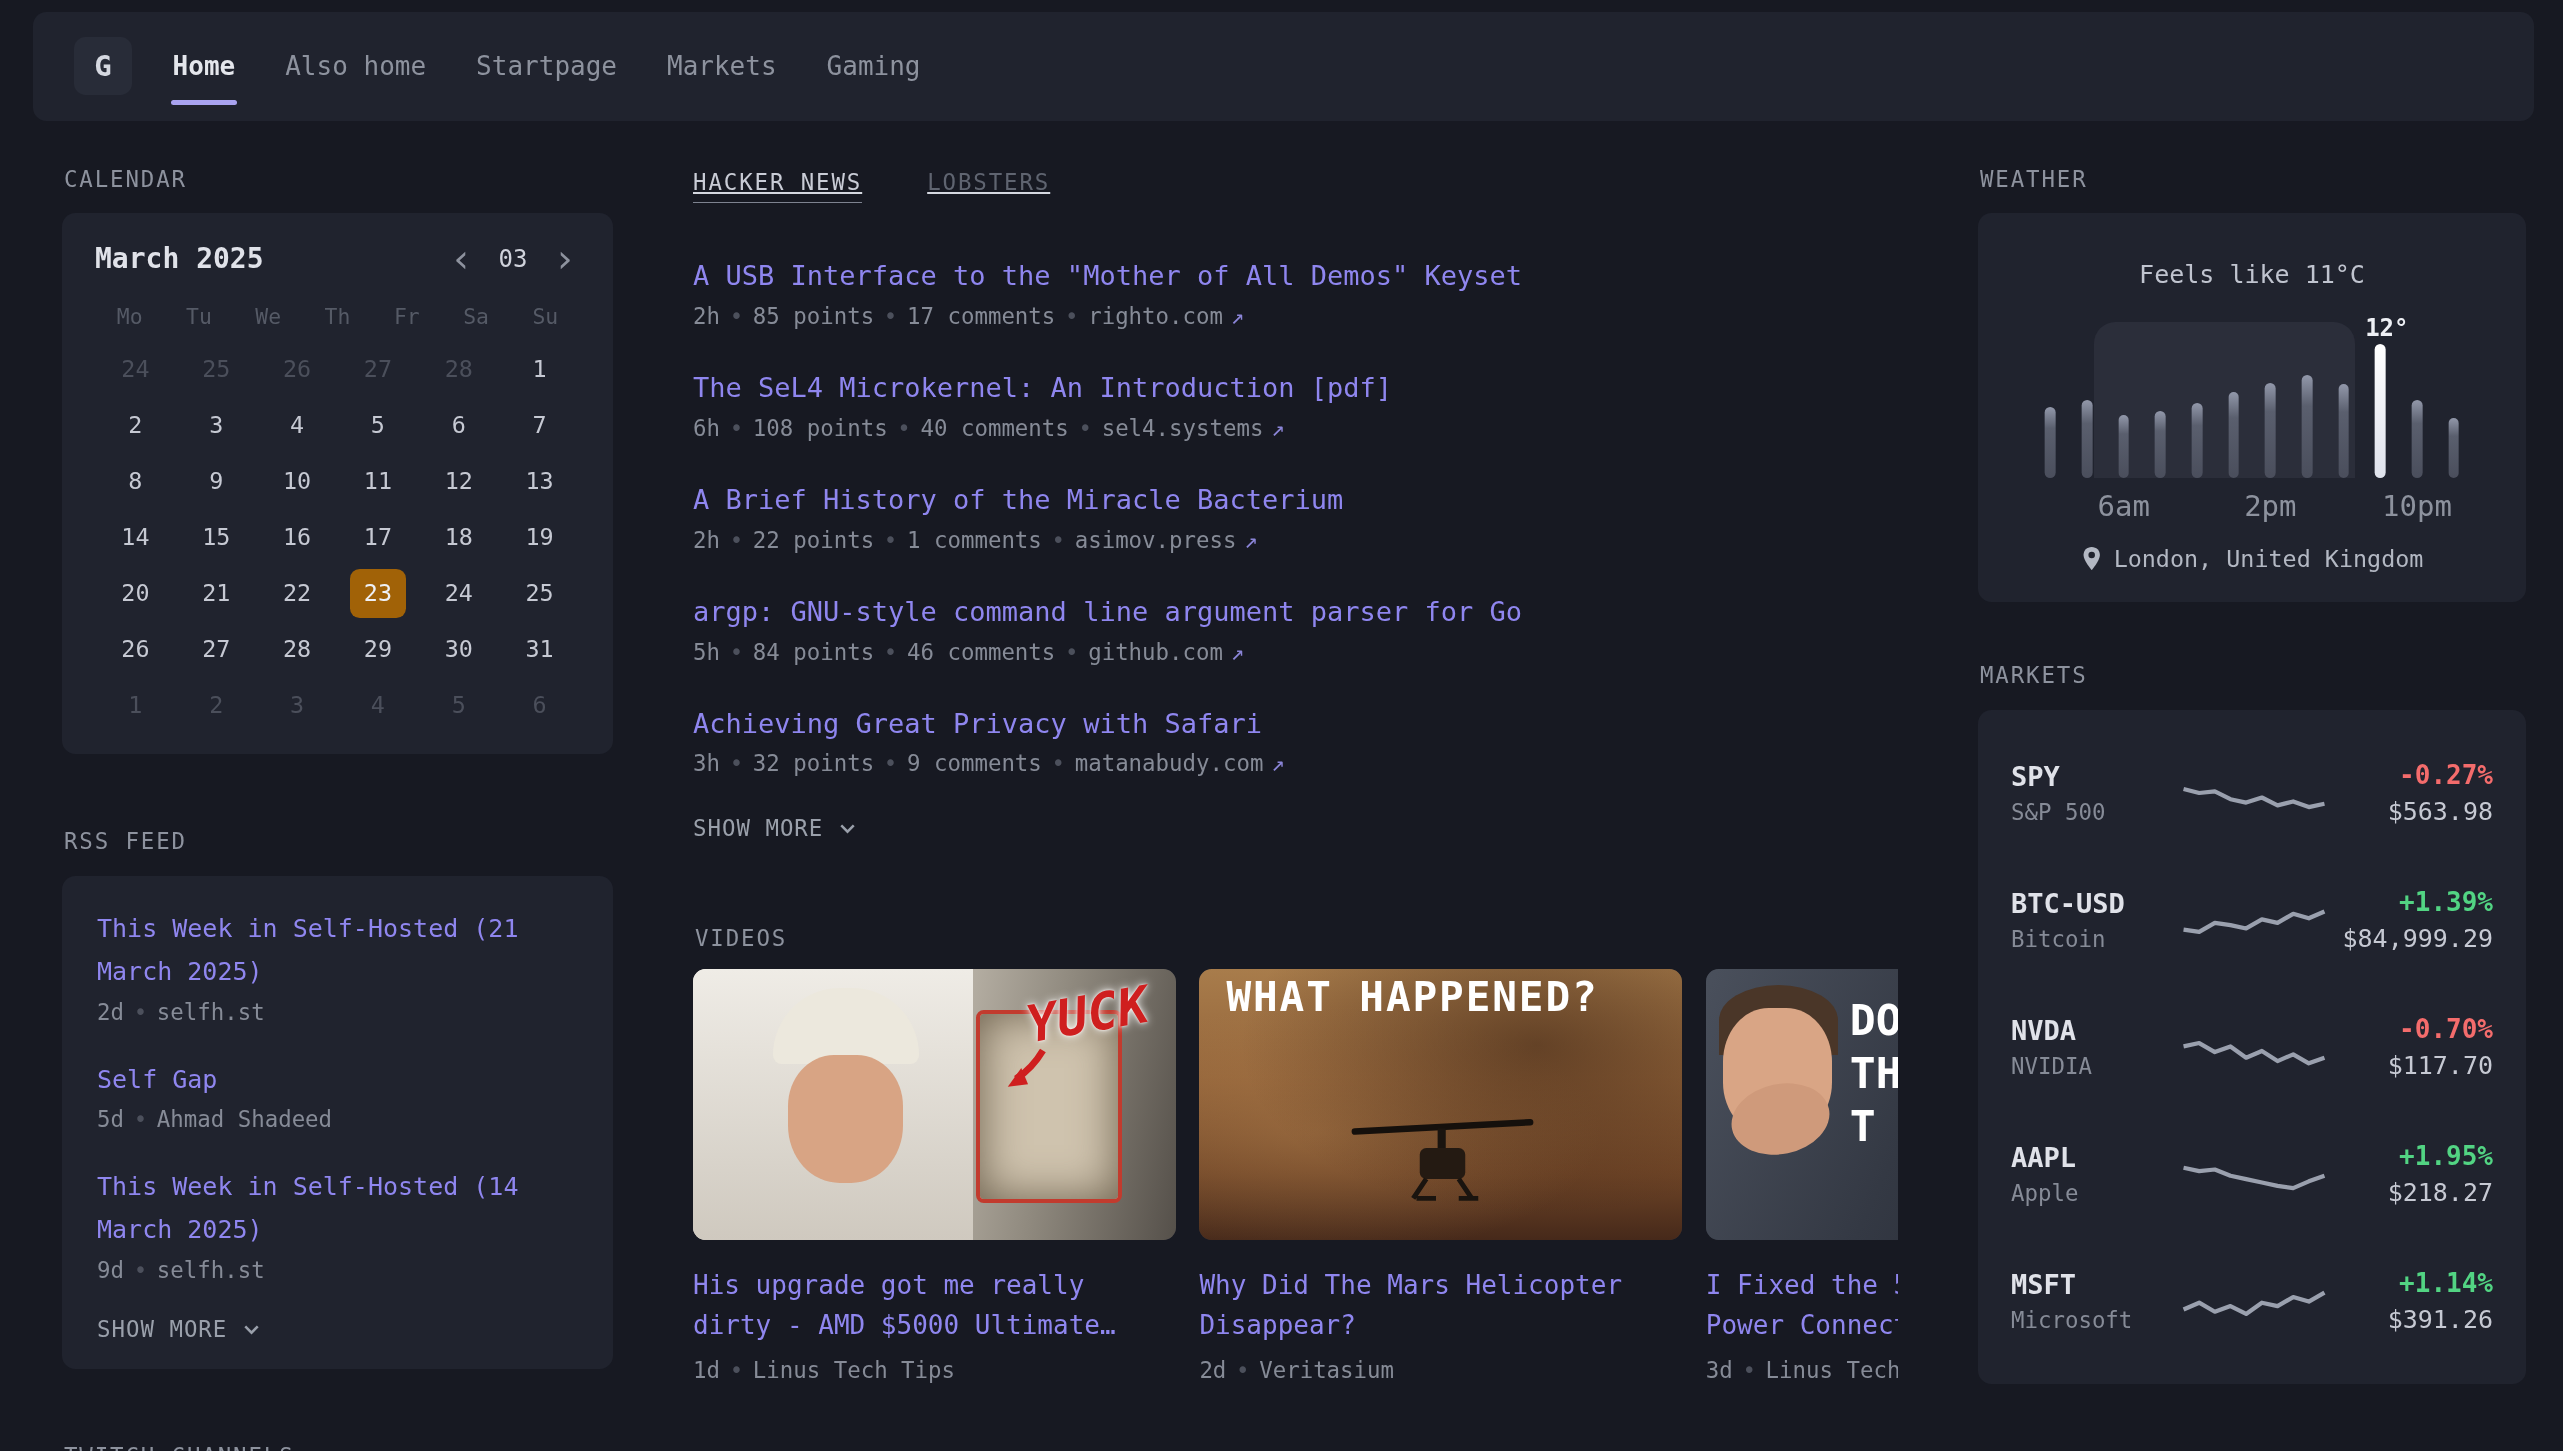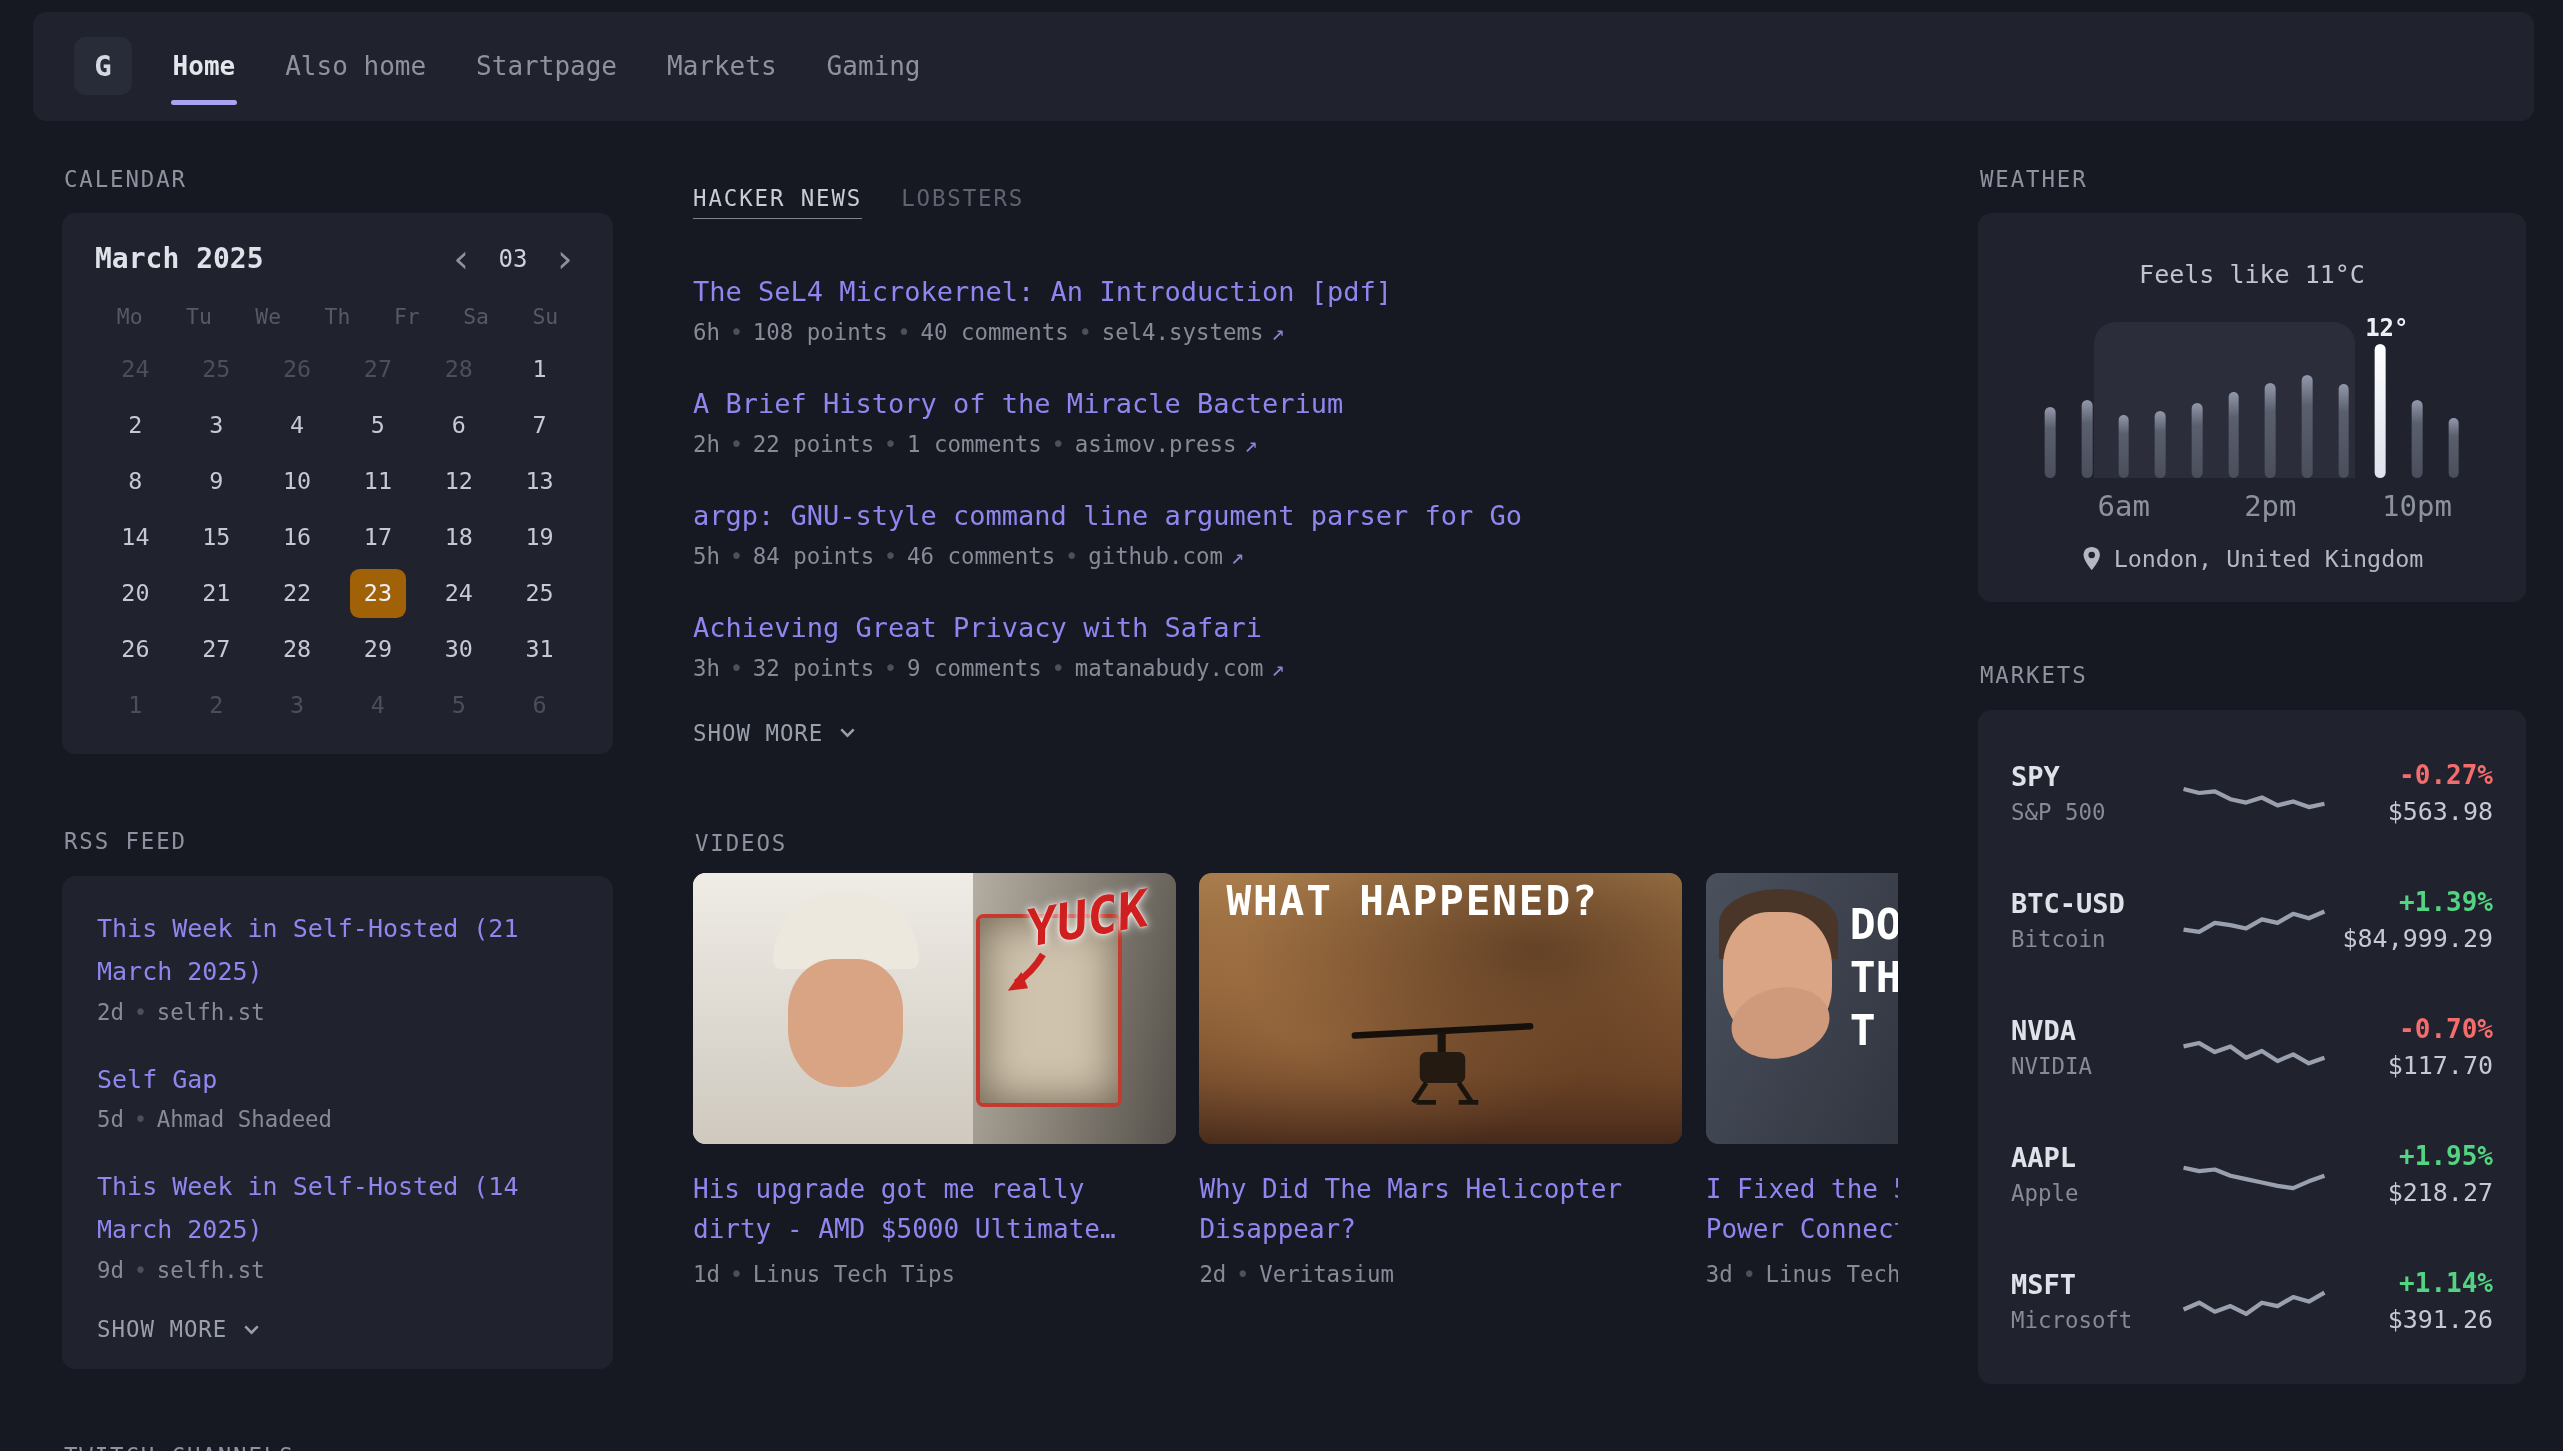--- a/index.html
+++ b/index.html
@@ -32,21 +32,21 @@
 .day.selected span{background:#a16207;color:#eef0f5;}
 
 .rss-card{padding:31px 35px 27px;}
 .rss-item{margin-bottom:33px;}
 .rss-title{font-size:25px;line-height:43px;color:#8f86ef;cursor:pointer;}
 .meta{font-size:22.4px;color:#868b97;margin-top:5.8px;}
 .meta-sep{color:#4c505c;margin:0 9.7px;}
 .show-more{display:flex;align-items:center;gap:11.7px;font-size:22.4px;letter-spacing:1px;color:#9aa0ab;cursor:pointer;margin-top:5.8px;}
 .chev{width:25px;height:25px;}
 
-.news-tabs{display:flex;gap:39px;margin-top:19px;}
+.news-tabs{display:flex;gap:65px;margin-top:3px;text-decoration:underline;}
 .news-tab{font-size:22.4px;letter-spacing:1.9px;color:#5f6470;cursor:pointer;padding-bottom:7.8px;}
 .news-tab.active{color:#c9ccd6;border-bottom:1.9px solid #7e8390;}
 .stories{margin-top:53px;}
 .story{margin-bottom:39px;}
 .story-title{font-size:27px;color:#8f86ef;cursor:pointer;line-height:39px;}
 .story .meta{margin-top:7.8px;}
 .meta-link{color:#868b97;cursor:pointer;}
 .meta-arrow{color:#8b85d8;margin-left:7.8px;}
 .mid-show-more{margin-top:15.6px;}
 .videos-heading{margin-top:84px;margin-bottom:17.5px;}
@@ -291,20 +291,24 @@
 
     <h2 class="widget-heading section-gap">TWITCH CHANNELS</h2>
   </section>
 
   <section class="col">
     <div class="news-tabs">
         <div class="news-tab active">HACKER NEWS</div>
         <div class="news-tab">LOBSTERS</div>
       </div>
     <div class="stories">
+        <div class="story">
+          <div class="story-title">A USB Interface to the "Mother of All Demos" Keyset</div>
+          <div class="meta"><span>2h</span><span class="meta-sep">•</span><span>85 points</span><span class="meta-sep">•</span><span>17 comments</span><span class="meta-sep">•</span><span class="meta-link">righto.com</span><span class="meta-arrow">↗</span></div>
+        </div>
         <div class="story">
           <div class="story-title">The SeL4 Microkernel: An Introduction [pdf]</div>
           <div class="meta"><span>6h</span><span class="meta-sep">•</span><span>108 points</span><span class="meta-sep">•</span><span>40 comments</span><span class="meta-sep">•</span><span class="meta-link">sel4.systems</span><span class="meta-arrow">↗</span></div>
         </div>
         <div class="story">
           <div class="story-title">A Brief History of the Miracle Bacterium</div>
           <div class="meta"><span>2h</span><span class="meta-sep">•</span><span>22 points</span><span class="meta-sep">•</span><span>1 comments</span><span class="meta-sep">•</span><span class="meta-link">asimov.press</span><span class="meta-arrow">↗</span></div>
         </div>
         <div class="story">
           <div class="story-title">argp: GNU-style command line argument parser for Go</div>

